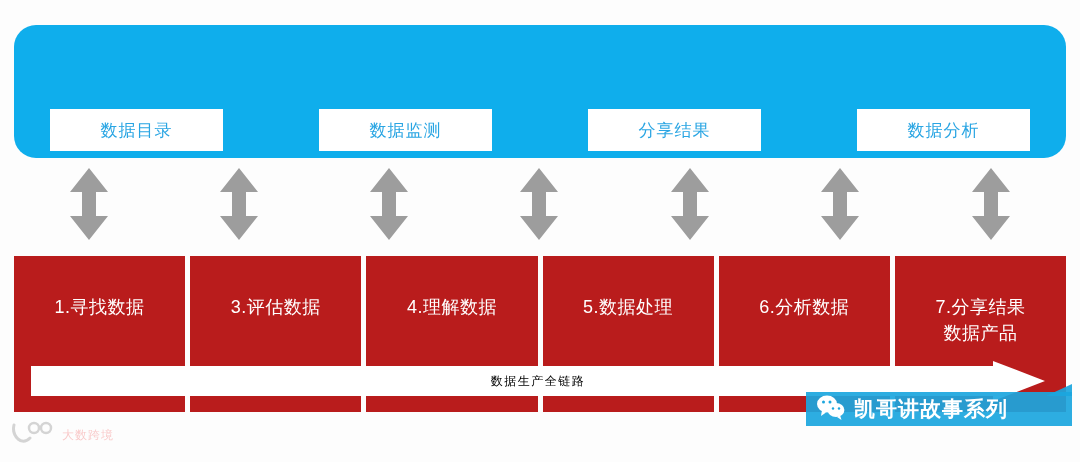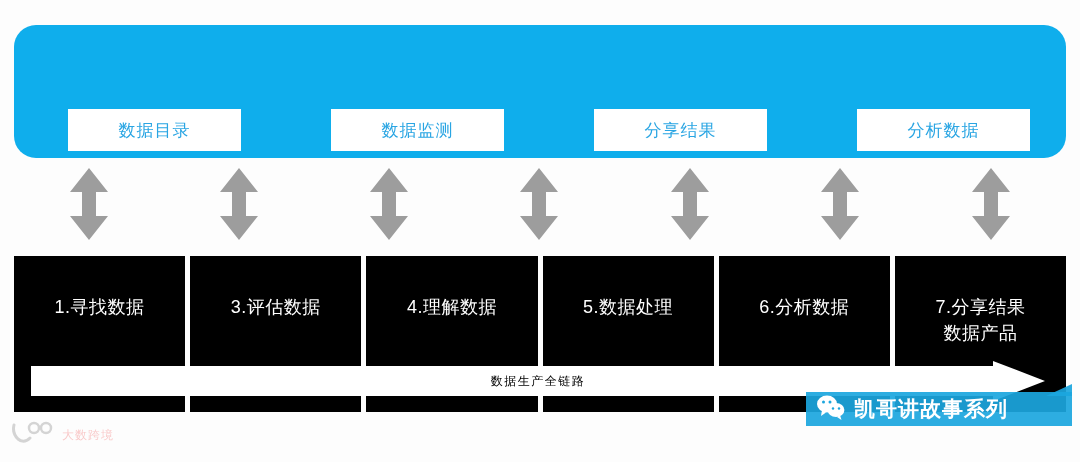--- a/index.html
+++ b/index.html
@@ -59,21 +59,20 @@
     flex: 0 0 auto;
     width: 173px;
     background: #ffffff;
     color: #29A5E3;
     font-size: 17px;
     letter-spacing: 1px;
     display: flex;
     align-items: center;
     justify-content: center;
     white-space: nowrap;
-    margin-left: 18px;
   }
 
   
   .arrow-row {
     position: absolute;
     left: 14px;
     top: 168px;
     width: 1052px;
     height: 80px;
   }
@@ -90,21 +89,21 @@
     position: absolute;
     left: 14px;
     top: 256px;
     width: 1052px;
     height: 156px;
     display: flex;
     gap: 5px;
   }
   .process-box {
     flex: 1 1 0;
-    background: #000000;
+    background: #b91c1c;
     color: #ffffff;
     font-size: 18px;
     letter-spacing: 0.5px;
     display: flex;
     align-items: flex-start;
     justify-content: center;
     padding-top: 38px;
     box-sizing: border-box;
     text-align: center;
     line-height: 26px;
@@ -214,21 +213,21 @@
       <div class="banner-btn">
         <span>数据目录</span>
       </div>
       <div class="banner-btn">
         <span>数据监测</span>
       </div>
       <div class="banner-btn">
         <span>分享结果</span>
       </div>
       <div class="banner-btn">
-        <span>分析数据</span>
+        <span>数据分析</span>
       </div>
     </div>
   </div>
 
   <div class="arrow-row">
     <div class="bi-arrow" style="left:56px">
       <svg width="38" height="72" viewBox="0 0 38 72">
           <polygon points="19,0 38,24 26,24 26,48 38,48 19,72 0,48 12,48 12,24 0,24" fill="#9D9D9D"></polygon>
         </svg>
     </div>

